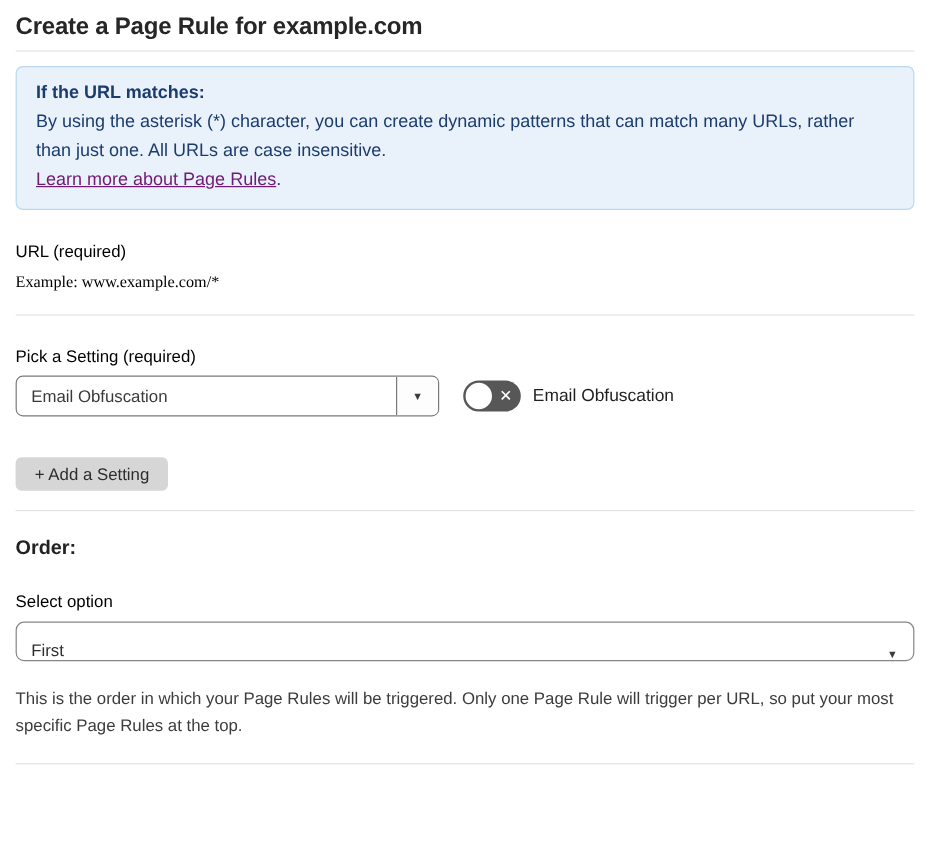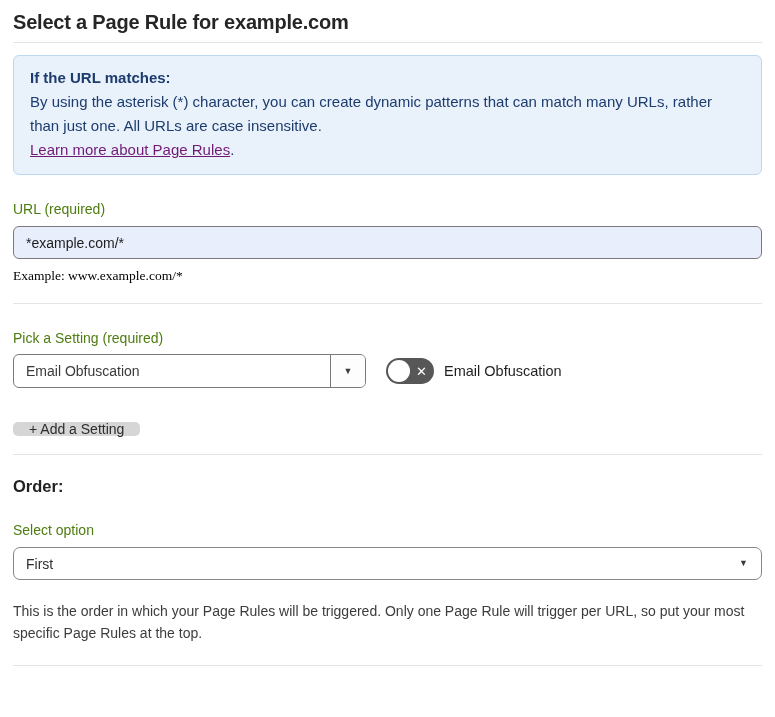--- a/index.html
+++ b/index.html
@@ -30,21 +30,21 @@
     color: #1d3c6e;
     font-size: 15px; line-height: 24px;
   }
   .info-heading { font-weight: 700; }
   .info-link {
     color: #701a75; text-decoration: underline; cursor: pointer;
   }
   .info-link-suffix { color: #1d3c6e; }
 
   
-  .field-label { margin-top: 26px; font-size: 14px; color: #4d7c0f; line-height: 17px; }
+  .field-label { margin-top: 26px; font-size: 14px; color: #000000; line-height: 17px; }
   .helper-text { margin-top: 7px; font-size: 13.5px; color: #000000; line-height: 20px; font-family: Liberation Serif, serif; }
 
   
   .url-input {
     display: block; width: 100%; height: 33px; margin-top: 8px;
     background: #e8eefb;
     border: 1px solid #7a7a7a; border-radius: 6px;
     padding: 0 12px; font-size: 14px; color: #1d1d1d;
     font-family: "Liberation Sans", "DejaVu Sans", sans-serif;
     outline: none;
@@ -93,55 +93,54 @@
   .toggle-label { margin-left: 10px; font-size: 14.5px; color: #1f1f1f; }
 
   
   .btn {
     display: inline-flex; align-items: center; justify-content: center;
     height: 32px; border: none; border-radius: 5px;
     font-size: 14px; font-family: "Liberation Sans", "DejaVu Sans", sans-serif;
     cursor: pointer; line-height: 1;
   }
   .btn-gray { background: #d6d6d6; color: #2d2d2d; }
-  .add-setting-btn { margin-top: 34px; height: 14px; padding: 0 16px; }
+  .add-setting-btn { margin-top: 34px; height: 28px; padding: 0 16px; }
 
   .divider-settings { margin-top: 16px; }
 
   
   .order-select {
     position: relative; margin-top: 8px;
     width: 100%; height: 33px;
     background: #ffffff; border: 1px solid #868686; border-radius: 7px;
-    display: flex; align-items: center; padding: 0 12px;
+    display: flex; align-items: flex-end; padding: 0 12px;
     font-size: 14px; color: #2e2e2e; cursor: pointer;
   }
   .order-select .caret-glyph { position: absolute; right: 13px; }
   .order-helper { margin-top: 20px; font-size: 14px; color: #3c3c3c; line-height: 22px; }
 
   .divider-footer { margin-top: 21px; }
 </style>
 </head>
 <body>
 
 <div class="container">
 
-  <h1 class="page-title">Select a Page Rule for example.com</h1>
+  <h1 class="page-title">Create a Page Rule for example.com</h1>
   <hr class="divider">
 
   <div class="info-box">
     <div class="info-heading">If the URL matches:</div>
     <div class="info-body">By using the asterisk (*) character, you can create dynamic patterns that can match many URLs, rather than just one. All URLs are case insensitive.</div>
     <div>
       <a class="info-link">Learn more about Page Rules</a><span class="info-link-suffix">.</span>
     </div>
   </div>
 
   <div class="field-label">URL (required)</div>
-  <input class="url-input" type="text" value="*example.com/*" style="">
   <div class="helper-text">Example: www.example.com/*</div>
 
   <hr class="divider divider-url">
 
 
   <div class="field-label">Pick a Setting (required)</div>
 
   <div class="setting-row">
     <div class="dropdown">
       <div class="dropdown-value">Email Obfuscation</div>

